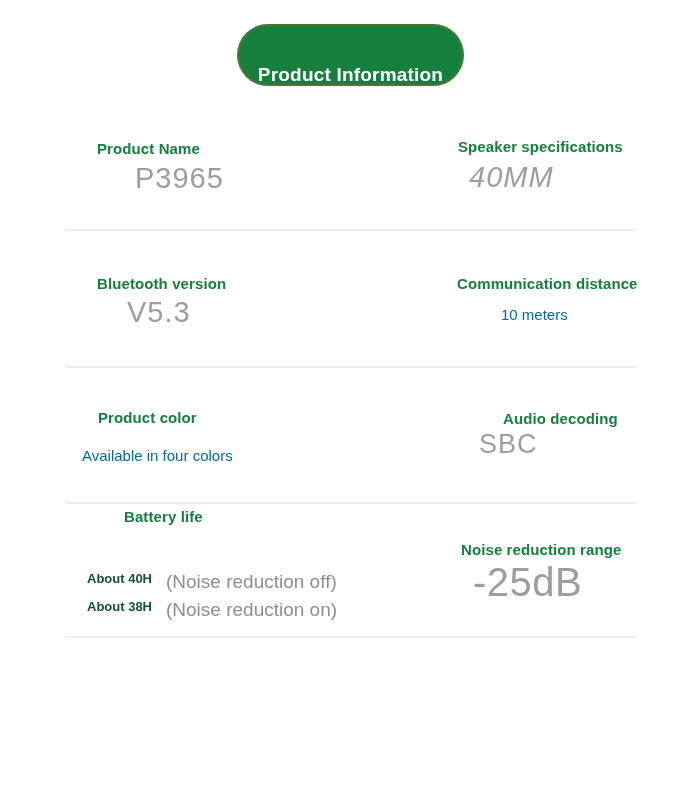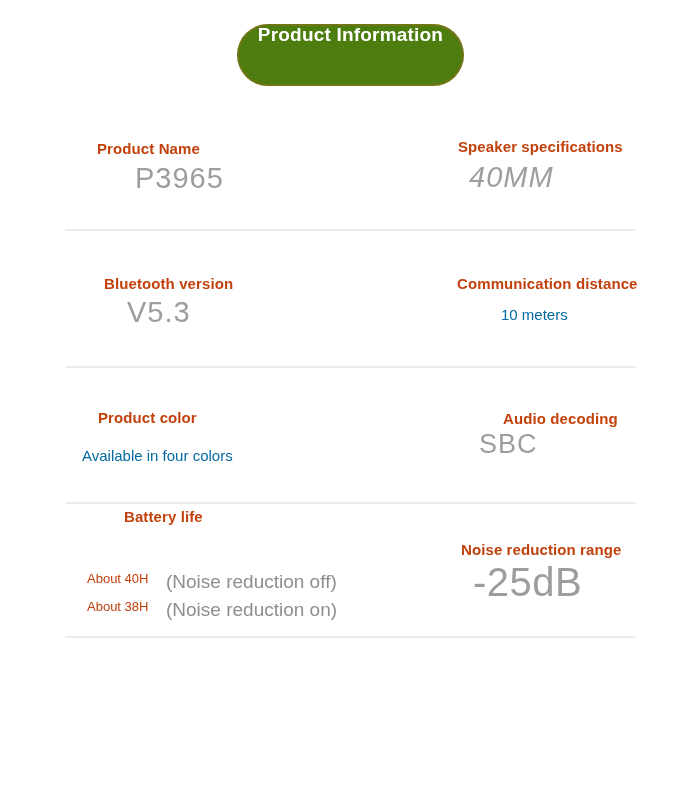--- a/index.html
+++ b/index.html
@@ -16,61 +16,61 @@
     overflow: hidden;
   }
 
   
   .badge {
     position: absolute;
     left: 237px;
     top: 24px;
     width: 227px;
     height: 62px;
-    background: #4d7c0f;
+    background: #15803d;
     border-radius: 32px;
     display: flex;
-    align-items: flex-start;
+    align-items: flex-end;
     justify-content: center;
     box-shadow: inset 0 0 0 2px rgba(224,94,38,0.25);
   }
   .badge-text {
     color: #ffffff;
     font-size: 19px;
     font-weight: 700;
     letter-spacing: 0.2px;
   }
 
   
   .spec-label {
     position: absolute;
     font-size: 15px;
     font-weight: 700;
-    color: #c2410c;
+    color: #15803d;
     letter-spacing: 0.1px;
     white-space: nowrap;
   }
   .spec-value-lg {
     position: absolute;
     font-size: 29px;
     color: #9d9d9d;
     letter-spacing: 1px;
     white-space: nowrap;
   }
   .spec-value-sm {
     position: absolute;
     font-size: 15px;
     color: #0369a1;
     white-space: nowrap;
   }
   .battery-line-value {
     position: absolute;
     font-size: 13px;
-    font-weight: 400;
-    color: #c2410c;
+    font-weight: 700;
+    color: #14532d;
     white-space: nowrap;
   }
   .battery-line-note {
     position: absolute;
     font-size: 19px;
     color: #8e8e8e;
     white-space: nowrap;
   }
 
   .divider {
@@ -95,21 +95,21 @@
     <span class="badge-text">Product Information</span>
   </div>
 
   <div class="spec-label" style="left:97px; top:140px;">Product Name</div>
   <div class="spec-value-lg" style="left:135px; top:162px;">P3965</div>
   <div class="spec-label" style="left:458px; top:138px;">Speaker specifications</div>
   <div class="spec-value-lg" style="left:469px; top:161px;font-style:italic;">40MM</div>
 
   <div class="divider divider-1"></div>
 
-  <div class="spec-label" style="left:97px; top:275px;margin-left:7px;">Bluetooth version</div>
+  <div class="spec-label" style="left:97px; top:275px;">Bluetooth version</div>
   <div class="spec-value-lg" style="left:127px; top:296px;">V5.3</div>
   <div class="spec-label" style="left:457px; top:275px;">Communication distance</div>
   <div class="spec-value-sm" style="left:501px; top:306px;">10 meters</div>
 
   <div class="divider divider-2"></div>
 
   <div class="spec-label" style="left:98px; top:409px;">Product color</div>
   <div class="spec-value-sm" style="left:82px; top:447px;">Available in four colors</div>
   <div class="spec-label" style="left:503px; top:410px;">Audio decoding</div>
   <div class="spec-value-lg" style="left:479px; top:429px; font-size:27px;">SBC</div>

